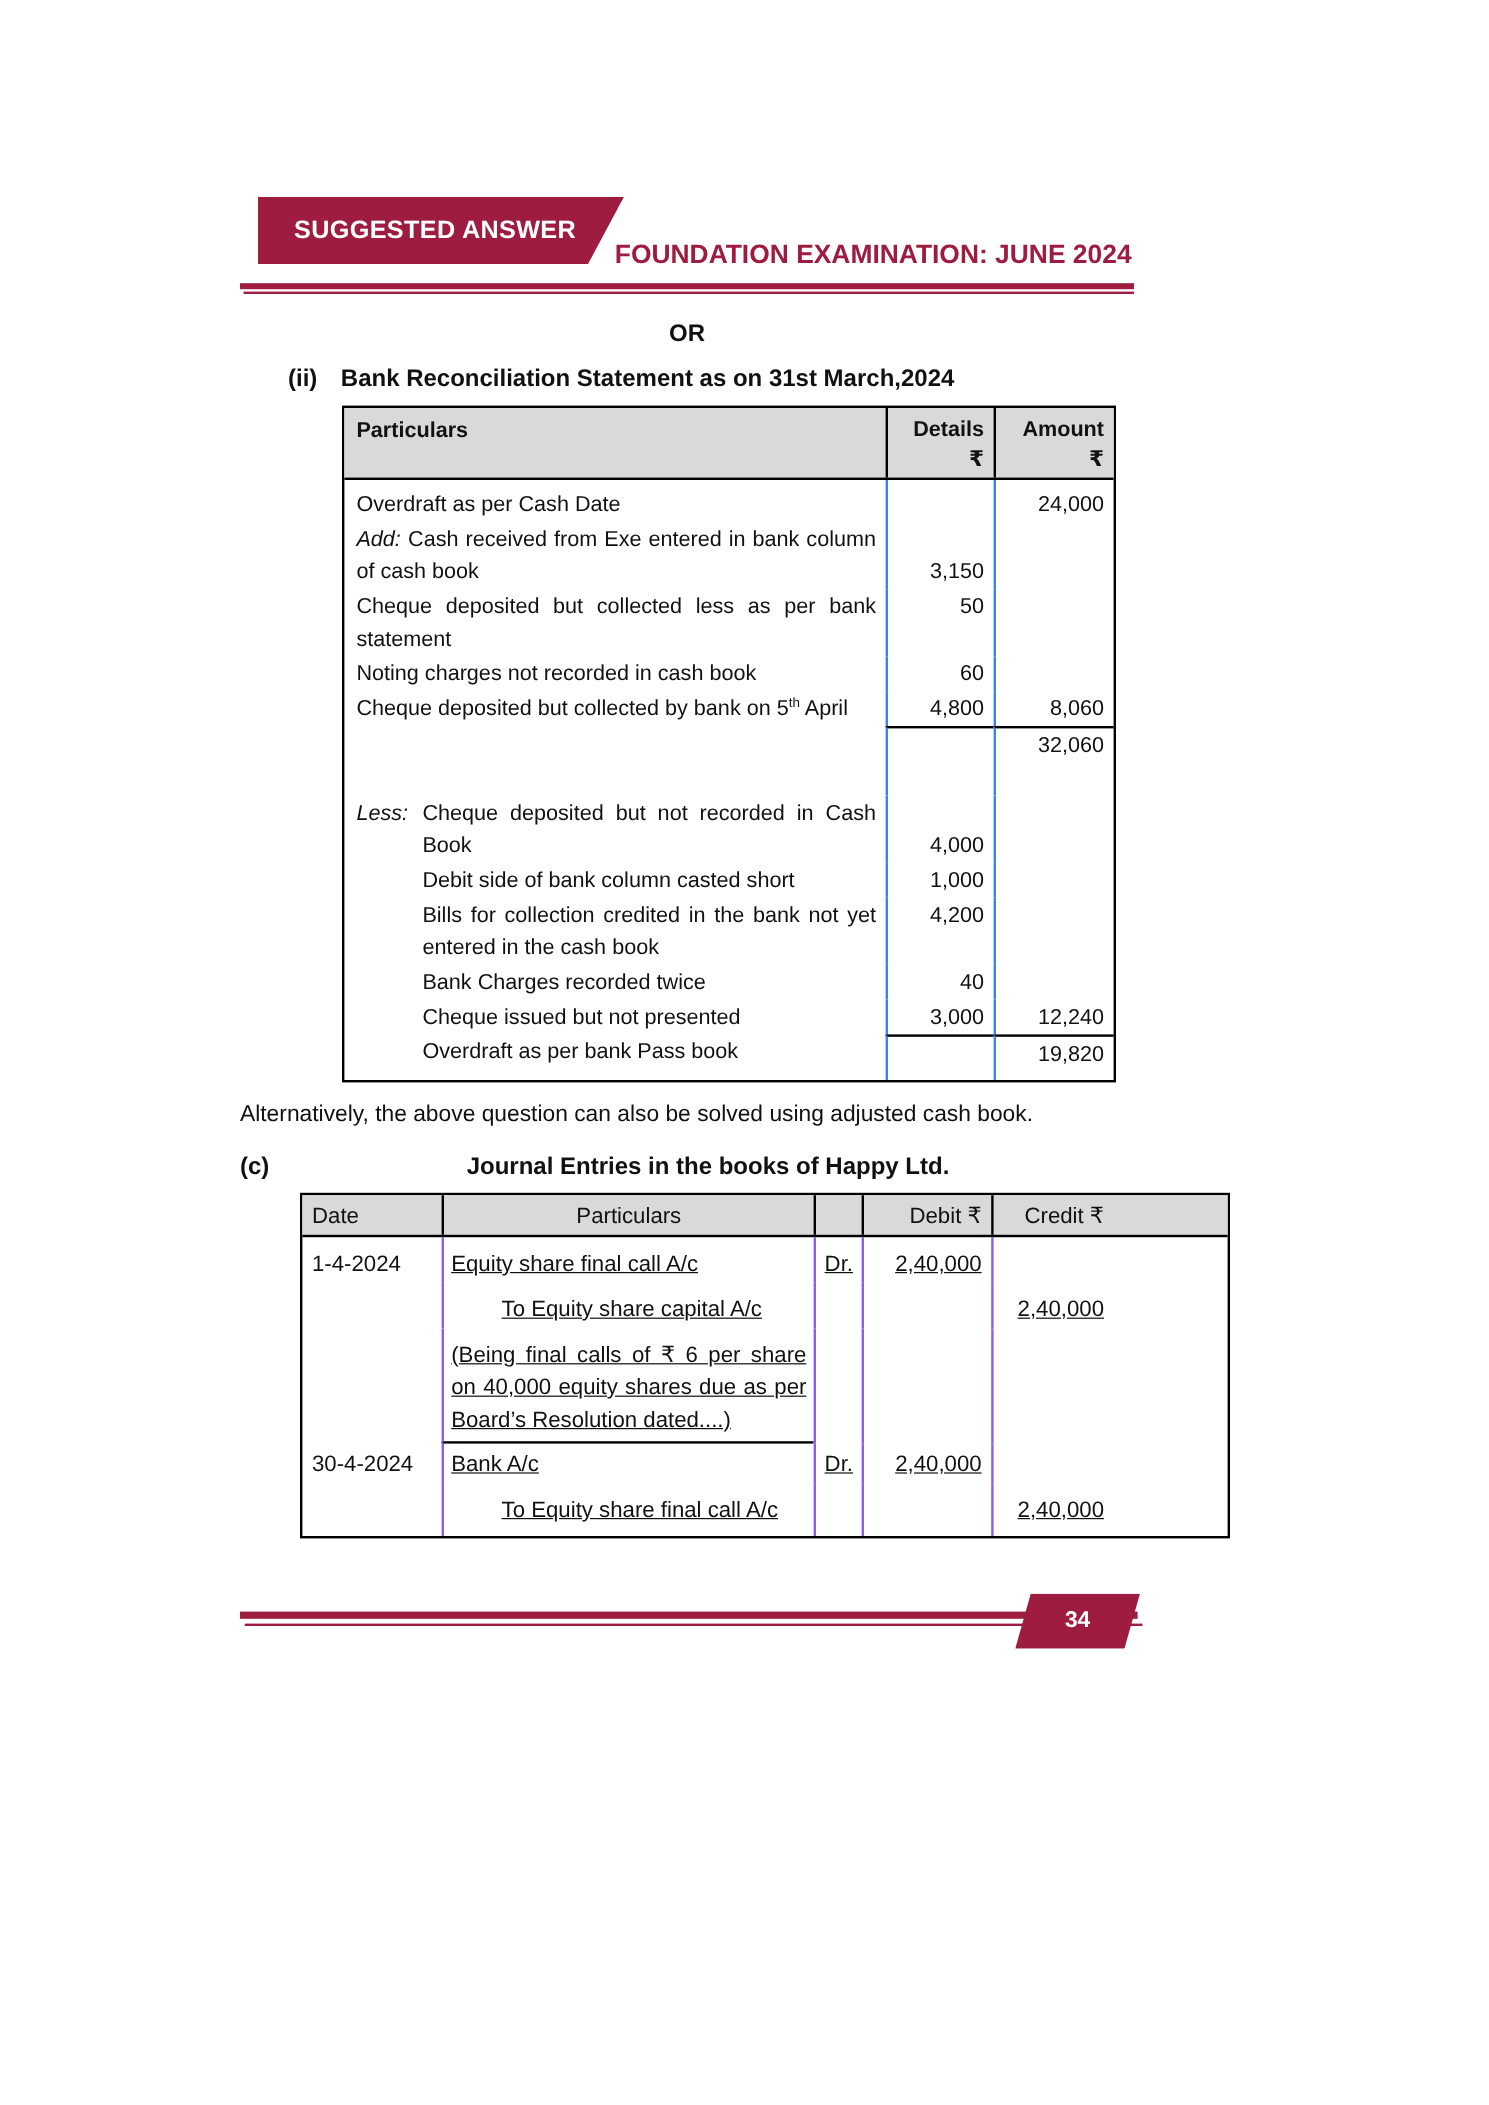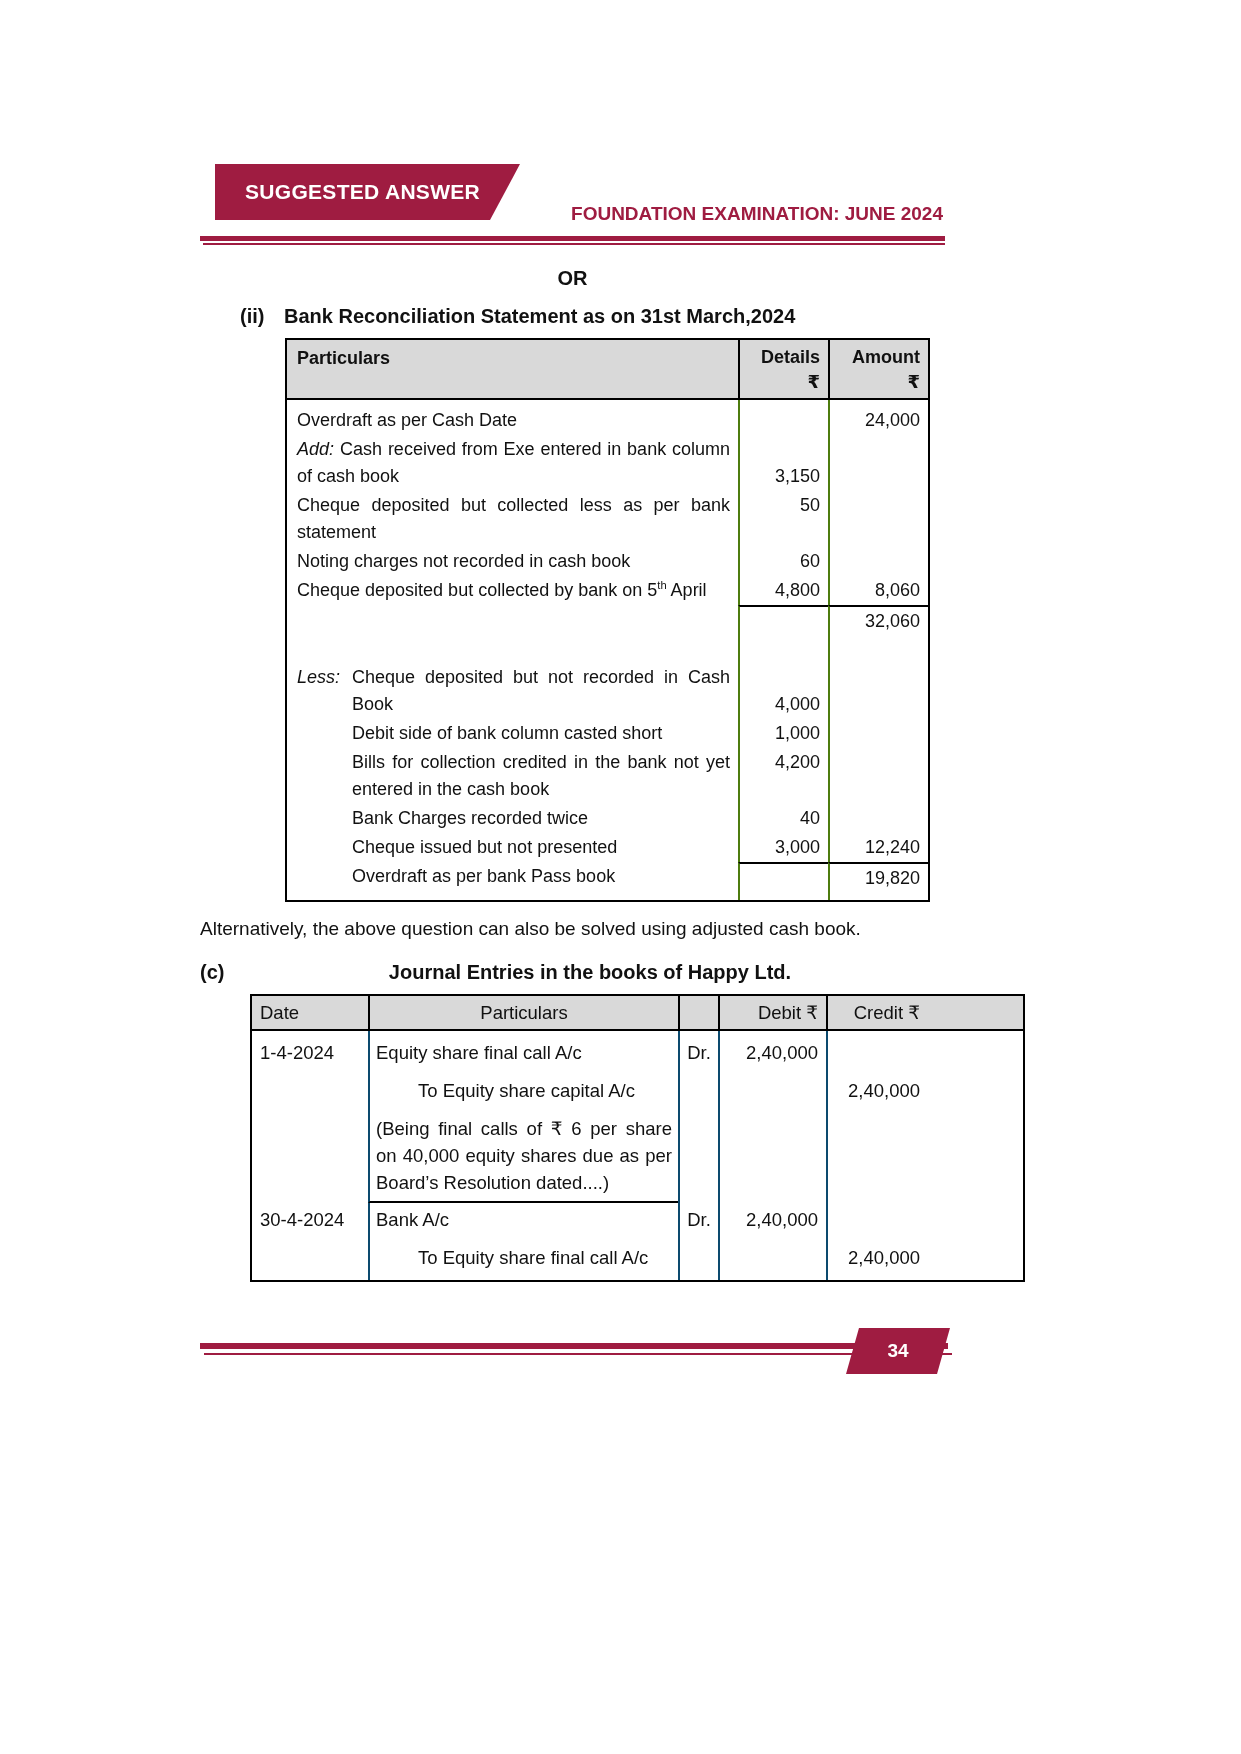--- a/index.html
+++ b/index.html
@@ -15,42 +15,42 @@
   .content{position:absolute;left:200px;top:164px;width:745px;}
 
   
   .masthead{position:relative;height:66px;}
   .banner{
     position:absolute;left:15px;top:0;width:305px;height:56px;background:var(--maroon);
     clip-path:polygon(0 0,100% 0,calc(100% - 30px) 100%,0 100%);
     display:flex;align-items:center;padding-left:30px;
   }
   .banner span{color:#fff;font-weight:700;font-size:21px;letter-spacing:.3px;}
-  .exam-title{position:absolute;right:2px;bottom:5px;color:var(--maroon);font-weight:700;font-size:19px;}
+  .exam-title{position:absolute;right:2px;bottom:5px;color:var(--maroon);font-weight:700;font-size:22px;}
   .rule-thick{height:5px;background:var(--maroon);margin-top:6px;}
   .rule-thin{height:2px;background:var(--maroon);margin-top:2px;margin-left:3px;}
 
   
   .or-label{margin-top:22px;text-align:center;font-weight:700;font-size:20px;}
   .sec-ii{margin-top:13px;padding-left:40px;display:flex;font-weight:700;font-size:20px;line-height:26px;align-items:center;}
   .sec-ii .sec-num{width:44px;flex:0 0 44px;}
   .alt-note{margin-top:13px;font-size:19px;line-height:27px;}
   .sec-c{margin-top:17px;position:relative;font-weight:700;font-size:20px;line-height:26px;}
   .sec-c .c-num{position:absolute;left:0;top:0;}
   .sec-c .c-title{display:block;margin-left:50px;width:680px;text-align:center;}
 
   
   .brs-table{margin-left:85px;margin-top:9px;width:645px;border:2px solid #000;font-size:18px;line-height:27px;}
   .brs-grid{display:grid;grid-template-columns:451px 90px 100px;}
   .brs-head{background:var(--hdrgray);border-bottom:2px solid #000;font-weight:700;}
   .brs-head .h-part{padding:5px 8px 3px 10px;}
   .brs-head .h-det,.brs-head .h-amt{border-left:2px solid #000;padding:5px 8px 3px;text-align:right;line-height:25px;}
   .brs-row .part{padding:1px 8px 1px 10px;text-align:justify;}
   .brs-row .det,.brs-row .amt{
-    border-left:2px solid #4d7c0f;padding:1px 8px;
+    border-left:2px solid #3b82f6;padding:1px 8px;
     display:flex;flex-direction:column;align-items:flex-end;justify-content:flex-start;
   }
   .brs-row.vb .det{justify-content:flex-end;}
   .brs-row.pt > div{padding-top:7px;}
   .brs-row.sp > div{padding-bottom:28px;}
   .brs-row.sep .det,.brs-row.sep .amt{border-top:2px solid #000;}
   .brs-row.last > div{padding-bottom:8px;}
   .part.ind{padding-left:65px;}
   .part.hang{padding-left:65px;text-indent:-55px;}
   .px{display:inline-block;width:55px;text-indent:0;font-style:italic;}
@@ -60,21 +60,21 @@
 
   
   .jr-table{margin-left:50px;margin-top:9px;width:775px;border:2px solid #000;font-size:18.5px;line-height:27px;}
   .jr-grid{display:grid;grid-template-columns:116px 310px 40px 108px 102px;}
   .jr-head{background:var(--hdrgray);border-bottom:2px solid #000;}
   .jr-head > div{padding:3px 8px;}
   .jr-head > div + div{border-left:2px solid #000;}
   .jr-head .jh-part{text-align:center;}
   .jr-head .jh-debit,.jr-head .jh-credit{text-align:right;}
   .jr-row > div{padding:3px 8px;}
-  .jr-row > div + div{border-left:2px solid #0c4a6e;}
+  .jr-row > div + div{border-left:2px solid #8b5cf6;text-decoration:underline;}
   .jr-row .jp{text-align:justify;padding-left:6px;padding-right:6px;}
   .jr-row .jp.ind{padding-left:48px;text-align:left;}
   .jr-row .jp.note{border-bottom:2px solid #000;padding-bottom:5px;}
   .jr-row .jdr{text-align:center;padding-left:2px;padding-right:2px;}
   .jr-row .jde,.jr-row .jcr{text-align:right;}
   .jr-row.pt8 > div{padding-top:8px;}
   .jr-row.last > div{padding-bottom:9px;}
 
   
   .footer-rule-thick{position:absolute;left:200px;top:1343px;width:748px;height:6px;background:var(--maroon);}

